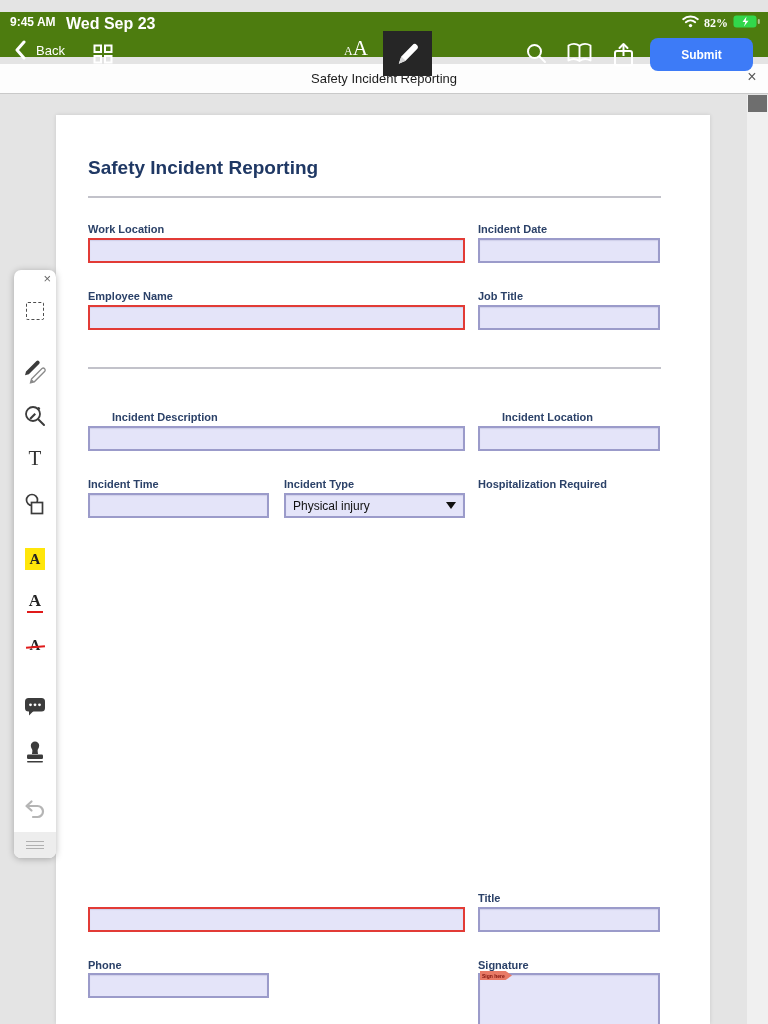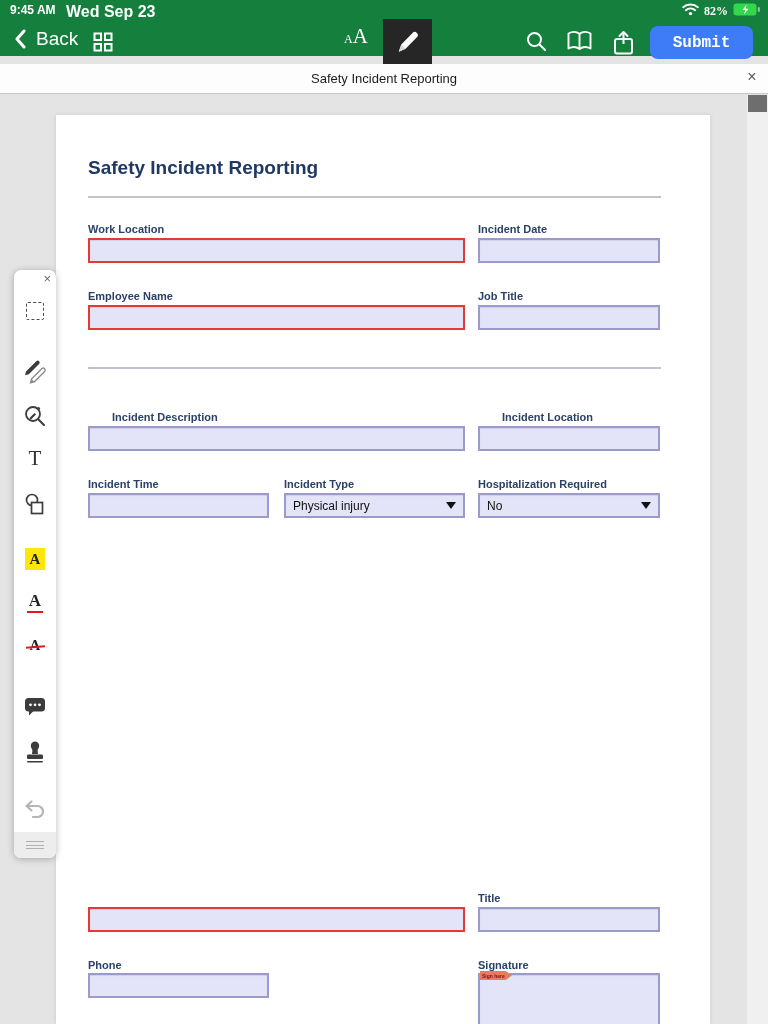--- a/index.html
+++ b/index.html
@@ -1,37 +1,37 @@
 <!DOCTYPE html>
 <html><head>
 <meta charset="utf-8">
 <style>
   * { margin:0; padding:0; box-sizing:border-box; }
   html,body { width:768px; height:1024px; overflow:hidden; font-family:"Liberation Sans", sans-serif; }
   body { position:relative; background:#e4e4e4; }
 
   
-  .topbar { position:absolute; left:0; top:0; width:768px; height:56px; background:#15803d; z-index:30; }
+  .topbar { position:absolute; left:0; top:12px; width:768px; height:45px; background:#4d7c0f; z-index:30; }
   .status-time { position:absolute; left:10px; top:3px; color:#fff; font-size:12px; font-weight:700; }
   .status-date { position:absolute; left:66px; top:3px; color:#fff; font-size:16px; font-weight:700; }
   .status-right { position:absolute; right:8px; top:2px; display:flex; align-items:center; gap:5px;font-family:Liberation Serif, serif; }
   .status-batt-text { color:#fff; font-size:12px; font-weight:700; }
 
   .back-btn { position:absolute; left:14px; top:28px; display:flex; align-items:center; gap:10px; cursor:pointer; }
-  .back-label { color:#fff; font-size:19px; }
+  .back-label { color:#fff; font-size:13px; }
   .grid-btn { position:absolute; left:93px; top:32px; }
   .fontsize-btn { position:absolute; left:344px; top:24px; color:#fff; font-family:"Liberation Serif", serif; cursor:pointer; }
   .fontsize-btn .small { font-size:12px; }
   .fontsize-btn .large { font-size:21px; }
   .pen-tile { position:absolute; left:383px; top:19px; width:49px; height:45px; background:#262626; display:flex; align-items:center; justify-content:center; }
   .icon-btn { position:absolute; top:30px; }
   .search-btn { left:525px; }
   .book-btn { left:566px; }
   .share-btn { left:612px; }
-  .submit-btn { position:absolute; left:650px; top:26px; width:103px; height:33px; background:#3d7bf7; border:none; border-radius:8px; color:#fff; font-size:16px; font-weight:700; font-family:Liberation Mono, monospace; cursor:pointer;text-align:center; }
+  .submit-btn { position:absolute; left:650px; top:26px; width:103px; height:33px; background:#3d7bf7; border:none; border-radius:8px; color:#fff; font-size:12px; font-weight:700; font-family:Liberation Sans, sans-serif; cursor:pointer;text-align:center; }
 
   
   .tabbar { position:absolute; left:0; top:64px; width:768px; height:30px; background:#fdfdfd; border-bottom:1px solid #c9c9c9; z-index:25; }
   .tab-title { position:absolute; left:0; right:0; top:7px; text-align:center; font-size:13px; color:#1c1c1c; }
   .tab-close { position:absolute; right:6px; top:4px; font-size:16px; color:#5a5a5a; width:20px; text-align:center; cursor:pointer; }
 
   
   .canvas { position:absolute; left:0; top:95px; width:768px; height:929px; background:#e4e4e4; }
   .scroll-track { position:absolute; right:0; top:95px; width:21px; height:929px; background:#f0f0f0; }
   .scroll-thumb { position:absolute; right:1px; top:95px; width:19px; height:17px; background:#6e6e6e; }
@@ -194,24 +194,20 @@
   <div class="fld col-r fld-r3"></div>
 
   <span class="fld-label col-s lab-r4">Incident Time</span>
   <div class="fld col-s fld-r4"></div>
   <span class="fld-label col-m lab-r4">Incident Type</span>
   <div class="fld dropdown col-m fld-r4">
     <span>Physical injury</span>
     <span class="dd-arrow"></span>
   </div>
   <span class="fld-label col-r lab-r4">Hospitalization Required</span>
-  <div class="fld dropdown col-r fld-r4">
-    <span>No</span>
-    <span class="dd-arrow"></span>
-  </div>
 
 
   <div class="fld required col-l fld-r5"></div>
   <span class="fld-label col-r lab-r5">Title</span>
   <div class="fld col-r fld-r5"></div>
 
   <span class="fld-label col-s lab-r6">Phone</span>
   <div class="fld col-s fld-r6"></div>
   <span class="fld-label col-r lab-r6">Signature</span>
   <div class="fld sig-fld col-r fld-r6"></div>

